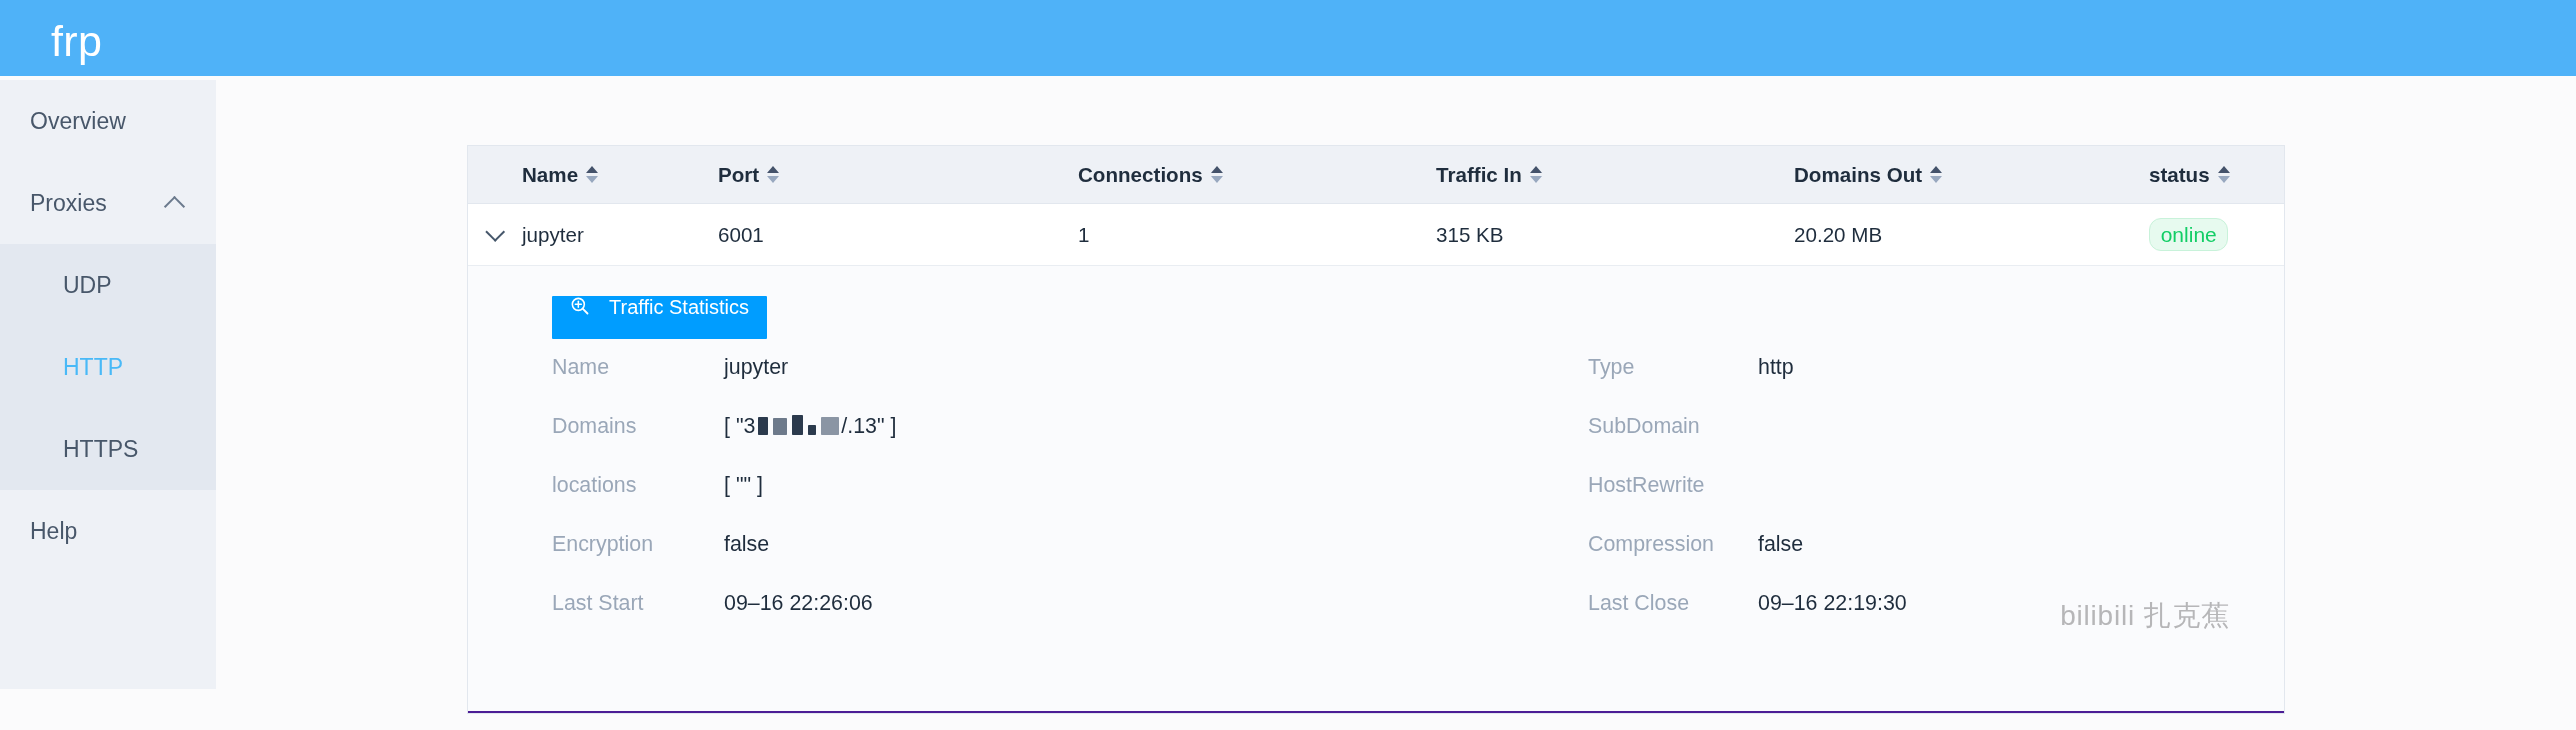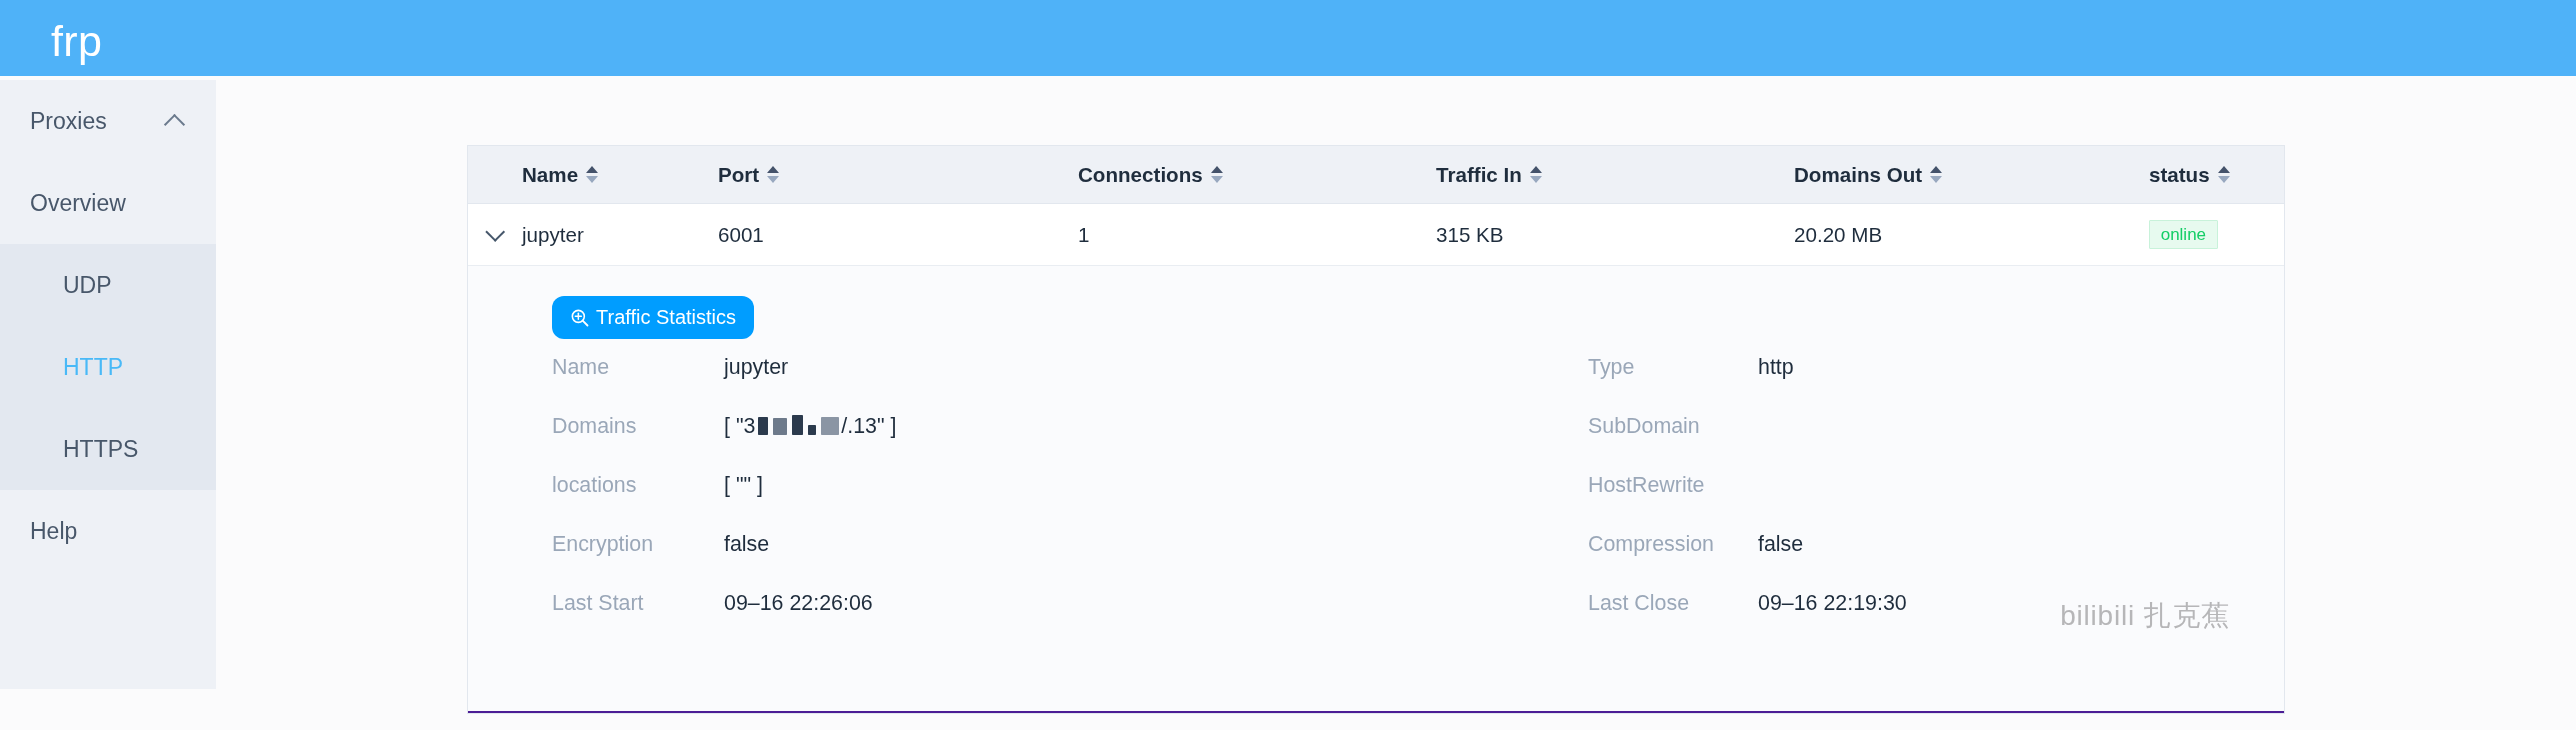--- a/index.html
+++ b/index.html
@@ -208,48 +208,47 @@
     width: 12.4px;
     height: 12.4px;
     border-right: 2.5px solid #46576b;
     border-bottom: 2.5px solid #46576b;
     transform: rotate(45deg);
   }
 
   .badge {
     display: inline-block;
     padding: 4.1px 10.7px 5px 10.7px;
-    font-size: 17px;
+    font-size: 21px;
     line-height: 1;
     color: #13ce66;
     background: #e7faef;
     border: 0.8px solid #c8f2da;
-    border-radius: 1px;
+    border-radius: 12px;
     white-space: nowrap;
   }
 
   
   .detail {
     position: relative;
     background: #fafbfd;
     height: 445px;
   }
 
   .stats-btn {
     position: absolute;
     left: 84px;
     top: 30px;
     display: inline-flex;
-    align-items: center;
-    gap: 6px;
+    gap: 19px;
     height: 43px;
     padding: 0 18px;
     background: #009dff;
     border: none;
-    border-radius: 12px;
+    border-radius: 1px;
     color: #ffffff;
     font-size: 20px;
     font-family: "Liberation Sans", sans-serif;
     cursor: pointer;
     white-space: nowrap;
   }
   .zoom-in-icon {
     width: 20px;
     height: 20px;
     flex: none;
@@ -312,27 +311,27 @@
 </head>
 <body>
 
 <div class="app">
 
   <div class="header">
     <div class="logo">frp</div>
   </div>
 
   <div class="sidebar">
+    <div class="nav-item">
+      <span class="nav-label">Overview</span>
+    </div>
+
     <div class="nav-item group">
       <span class="nav-label">Proxies</span>
       <span class="chevron-up-icon"></span>
-    </div>
-
-    <div class="nav-item">
-      <span class="nav-label">Overview</span>
     </div>
 
     <div class="submenu">
       <div class="sub-item">
         <span>UDP</span>
       </div>
       <div class="sub-item active">
         <span>HTTP</span>
       </div>
       <div class="sub-item">

